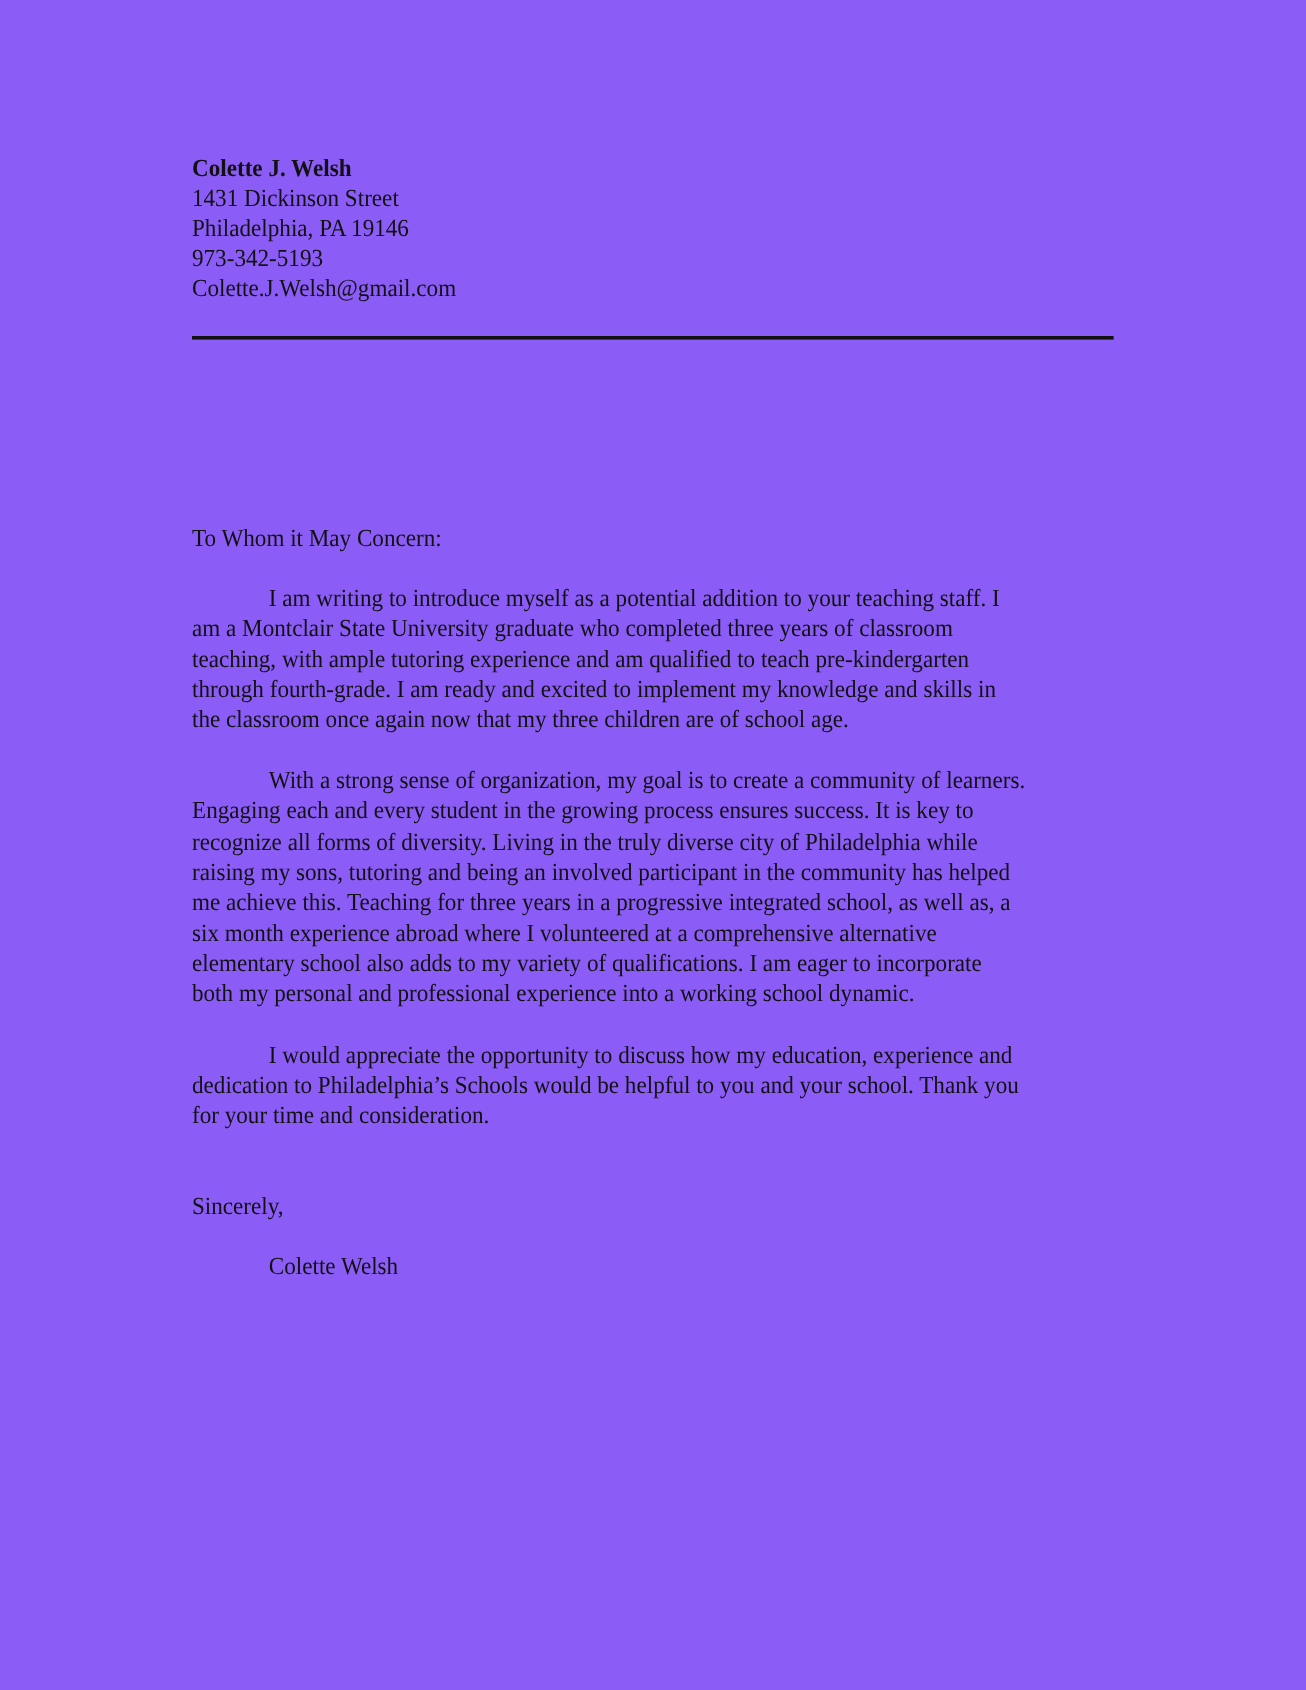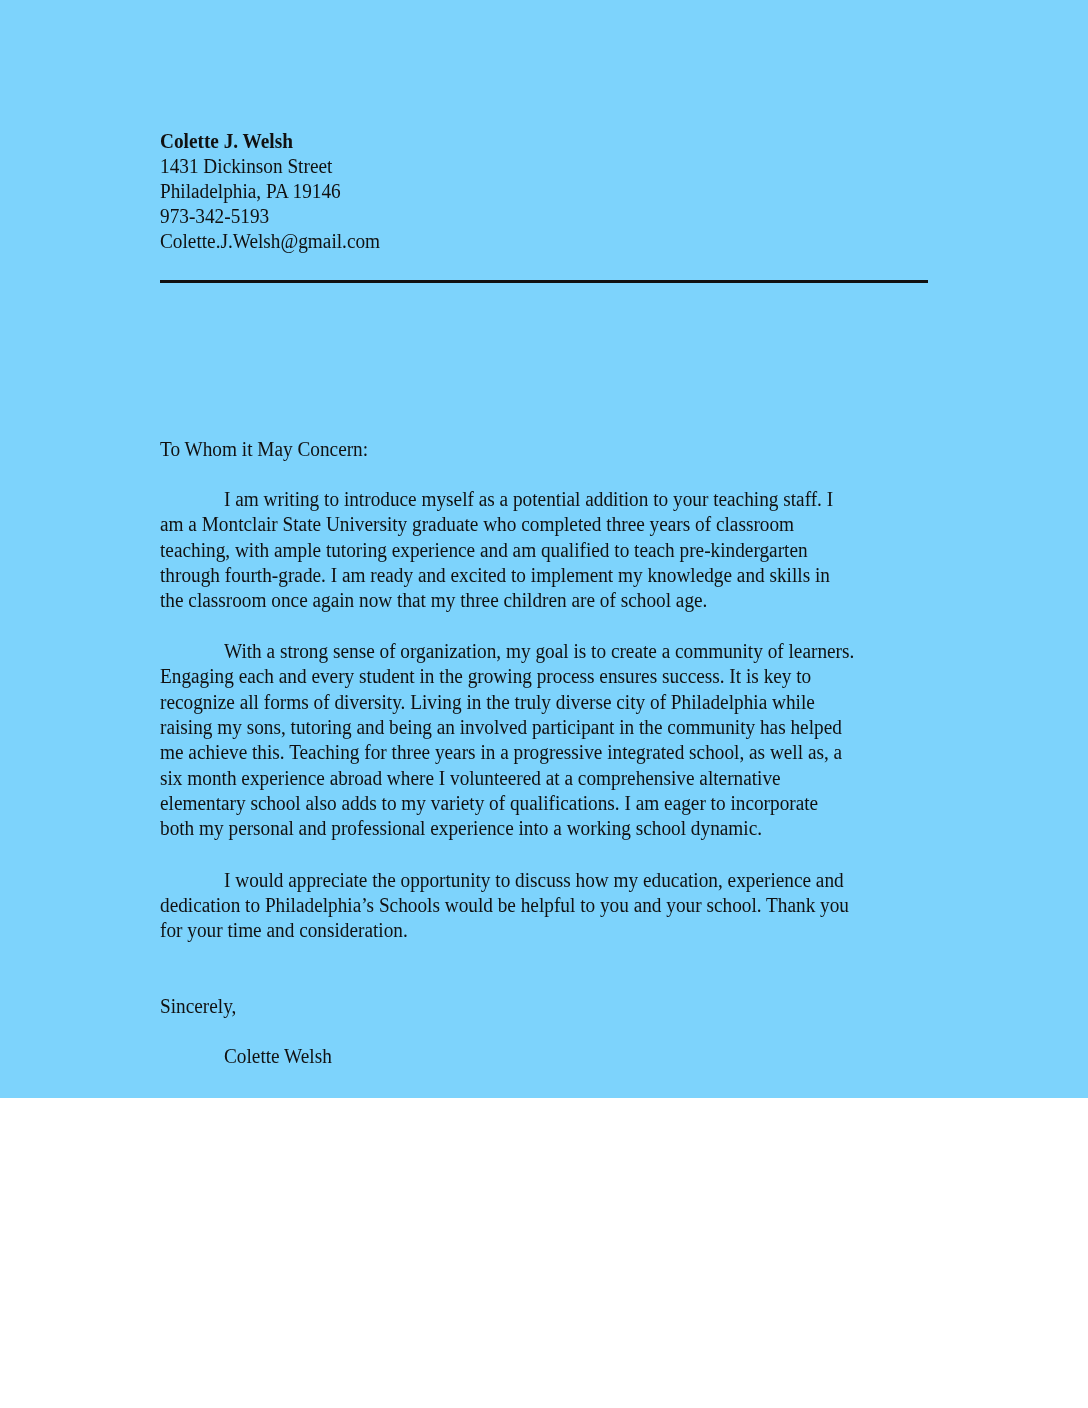--- a/index.html
+++ b/index.html
@@ -12,22 +12,22 @@
       height: 1408px;
       position: relative;
       overflow: hidden;
       font-family: "Liberation Serif", serif;
       color: #111111;
     }
     .page {
       position: absolute;
       left: 0; top: 0;
       width: 1088px;
-      height: 1098px;
-      background: #7dd3fc;
+      height: 1408px;
+      background: #8b5cf6;
     }
     .line {
       position: absolute;
       left: 160px;
       font-size: 20.5px;
       line-height: 25px;
       white-space: nowrap;
       transform-origin: left top;
     }
     .indent { left: 224px; }

